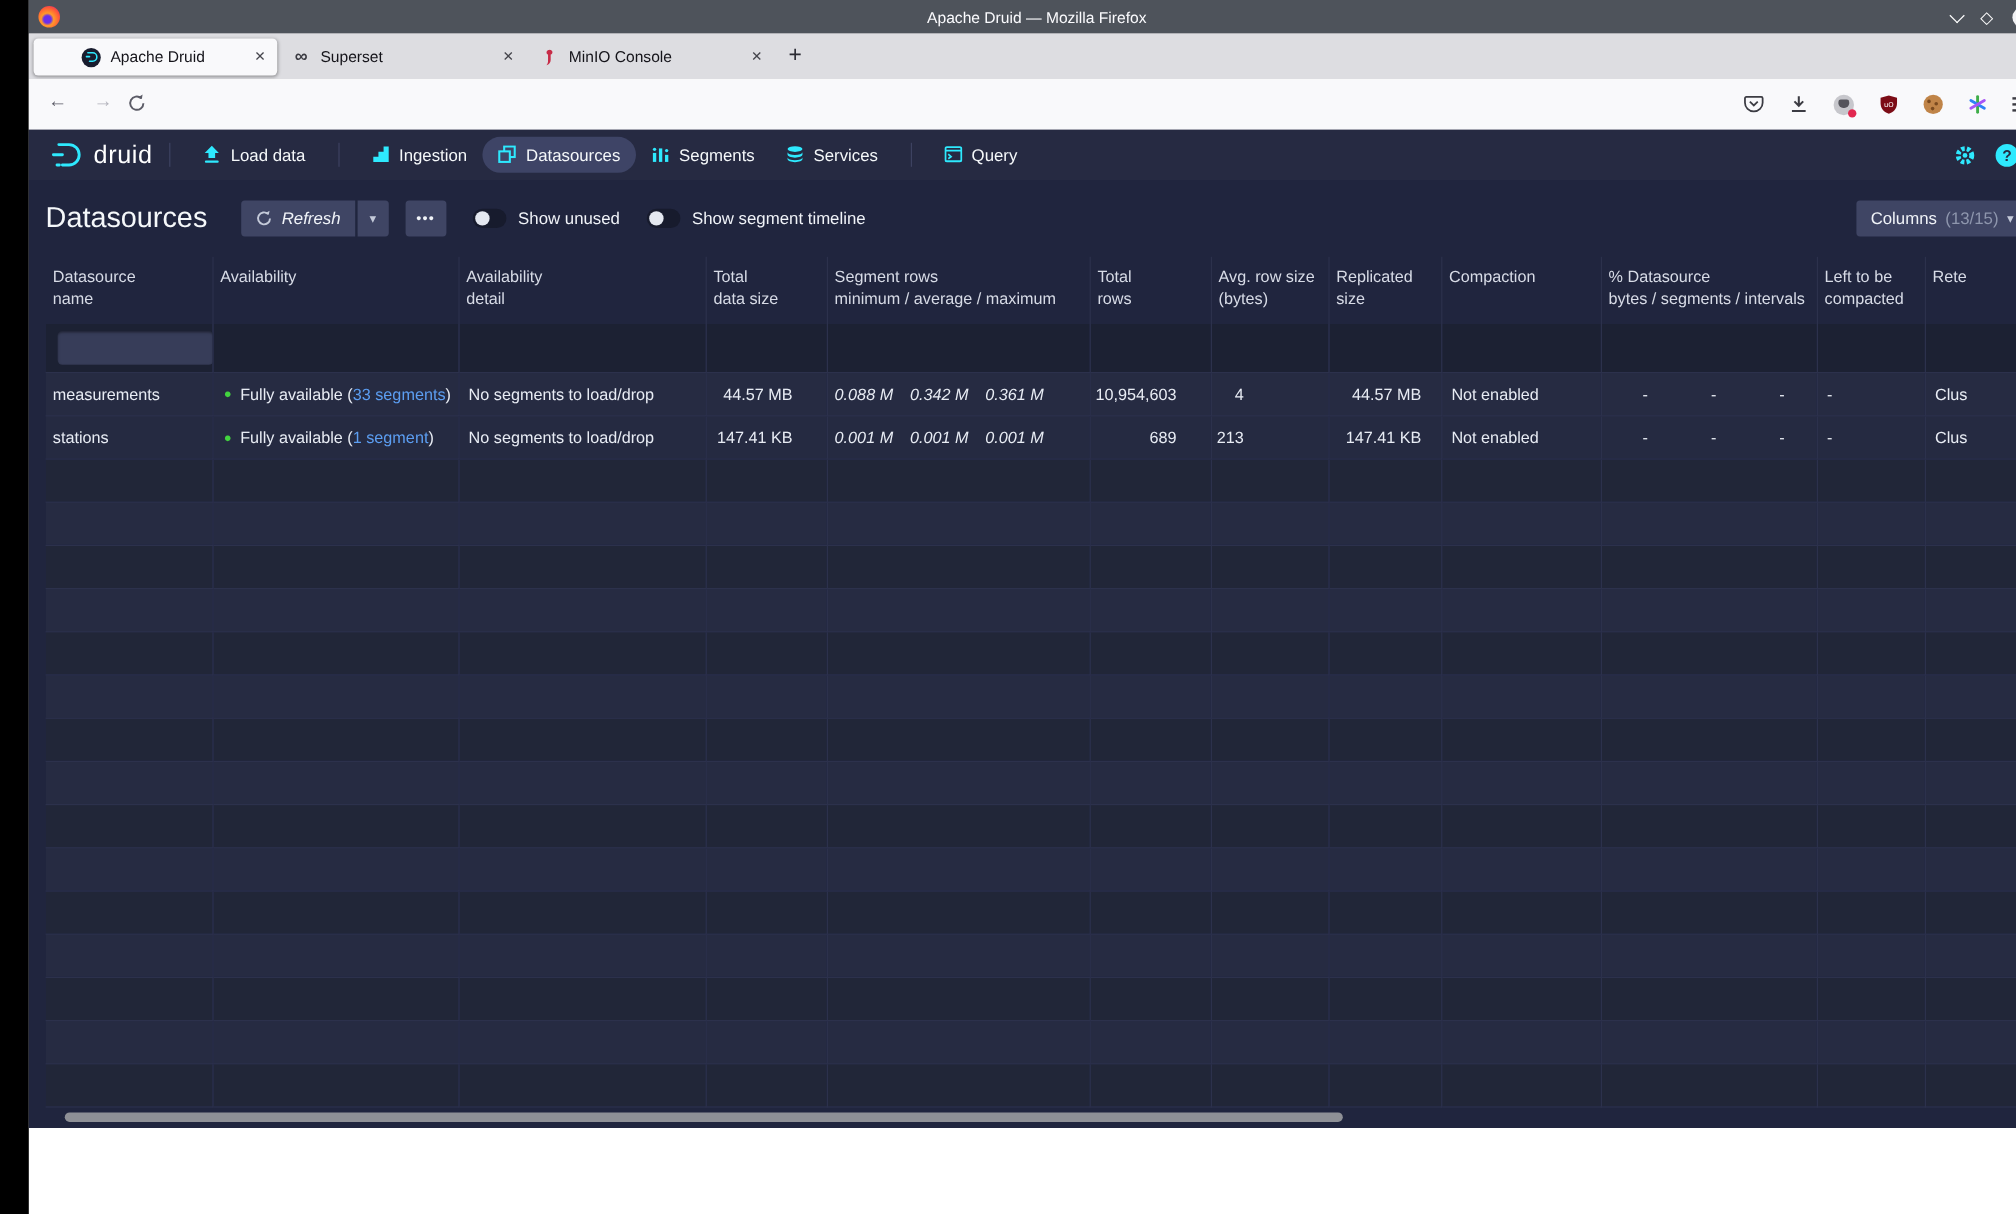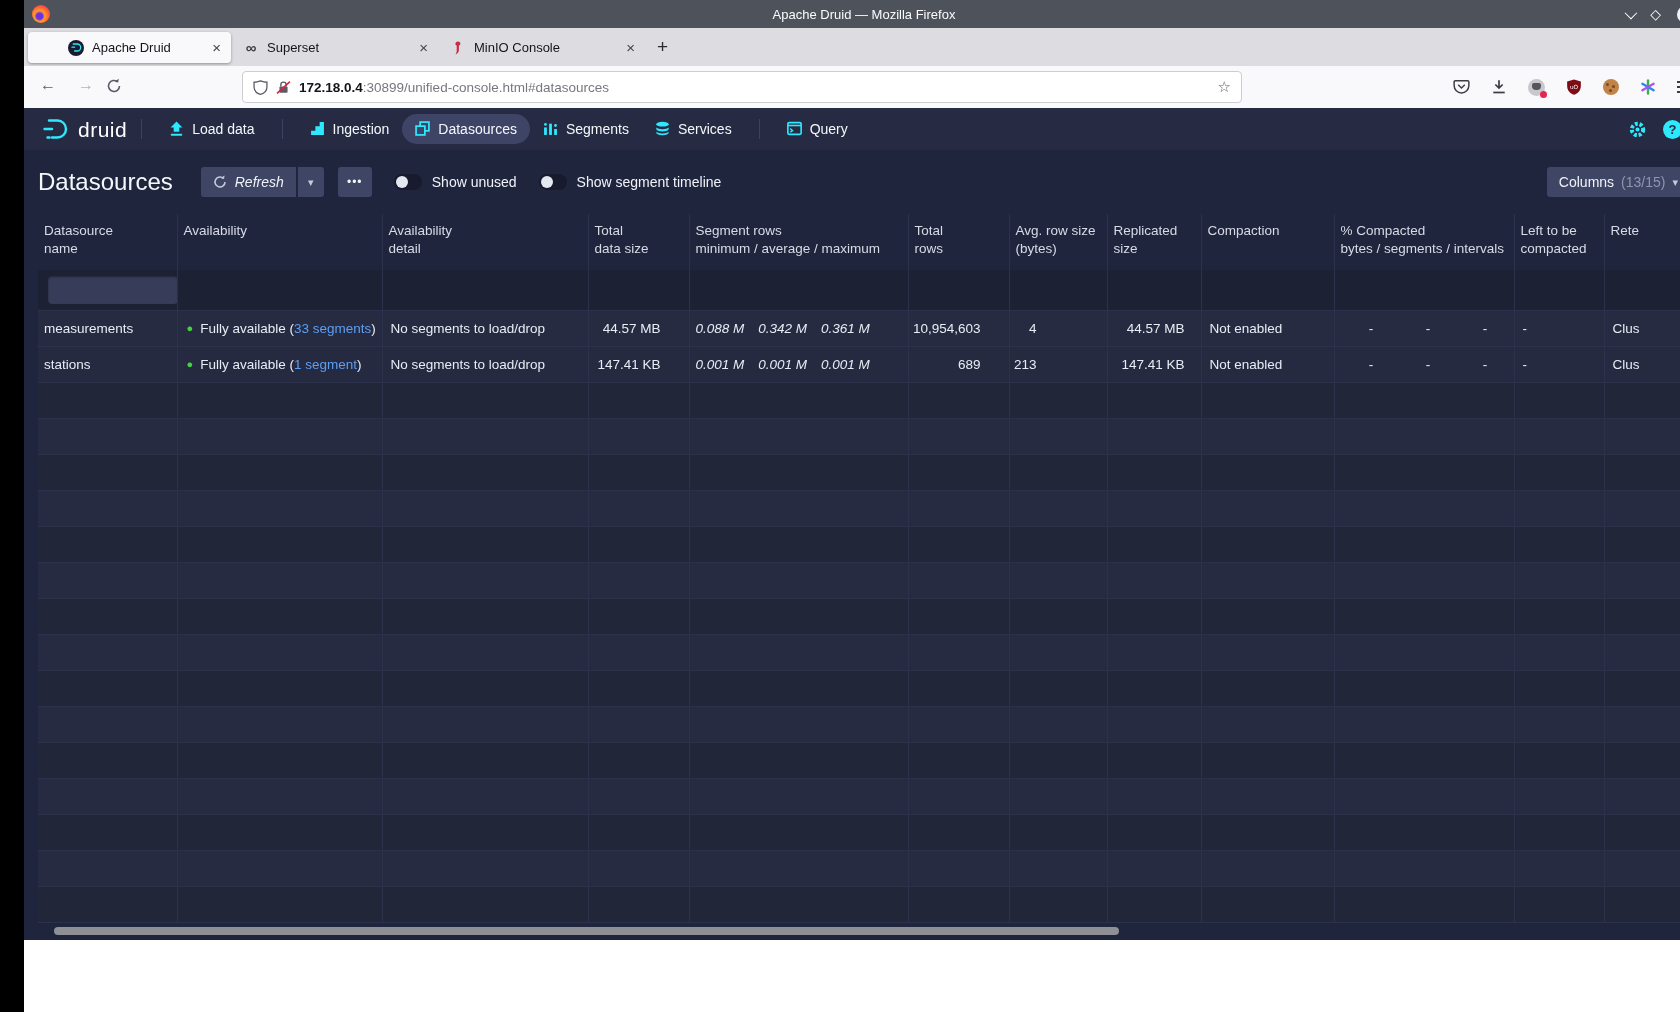--- a/index.html
+++ b/index.html
@@ -173,37 +173,20 @@
   </div>
 
   <div class="toolbar">
     <div class="nav-arrow" style="left:16px">←</div>
     <div class="nav-arrow fwd" style="left:54px">→</div>
     <div class="reload-btn">
       <svg width="16" height="16" viewBox="0 0 16 16">
           <path d="M13.5 8 a5.5 5.5 0 1 1 -1.8 -4.1" fill="none" stroke="#5b5b66" stroke-width="1.6"></path>
           <path d="M12.8 0.8 L12.2 4.6 L8.6 3.4 Z" fill="#5b5b66"></path>
         </svg>
-    </div>
-    <div class="urlbar">
-      <span class="sep-ic">
-        <svg width="15" height="15" viewBox="0 0 14 14">
-            <path d="M7 0.8 C9 1.6 11 2.1 13 2.1 V6.5 C13 10.2 10.6 12.4 7 13.4 C3.4 12.4 1 10.2 1 6.5 V2.1 C3 2.1 5 1.6 7 0.8 Z" fill="none" stroke="#5b5b66" stroke-width="1.2"></path>
-          </svg>
-      </span>
-      <span class="sep-ic">
-        <svg width="15" height="15" viewBox="0 0 14 14">
-            <path d="M4.5 6 V4.5 a2.5 2.5 0 0 1 5 0 V6" fill="none" stroke="#5b5b66" stroke-width="1.3"></path>
-            <rect x="3.2" y="6" width="7.6" height="6" rx="1" fill="#5b5b66"></rect>
-            <path d="M1 12.5 L13 1.5" stroke="#d7263d" stroke-width="1.5"></path>
-          </svg>
-      </span>
-      <span class="url-host">172.18.0.4</span>
-        <span class="url-rest">:30899/unified-console.html#datasources</span>
-      <span class="url-star">☆</span>
     </div>
     <div class="tb-icons">
       <span>
         <svg width="17" height="16" viewBox="0 0 15 14">
             <path d="M2 1.5 h11 a1 1 0 0 1 1 1 v3.2 a6.5 6.5 0 0 1 -13 0 V2.5 a1 1 0 0 1 1 -1 Z" fill="none" stroke="#3c3c43" stroke-width="1.3"></path>
             <path d="M4.6 5 L7.5 7.8 L10.4 5" fill="none" stroke="#3c3c43" stroke-width="1.3"></path>
           </svg>
       </span>
       <span>
         <svg width="16" height="16" viewBox="0 0 14 14">
@@ -401,21 +384,21 @@
               </th>
             <th>
                 <div>Replicated</div>
                 <div>size</div>
               </th>
             <th>
                 <div>Compaction</div>
                 <div></div>
               </th>
             <th>
-                <div>% Compacted</div>
+                <div>% Datasource</div>
                 <div>bytes / segments / intervals</div>
               </th>
             <th>
                 <div>Left to be</div>
                 <div>compacted</div>
               </th>
             <th>
                 <div>Rete</div>
               </th>
           </tr>

